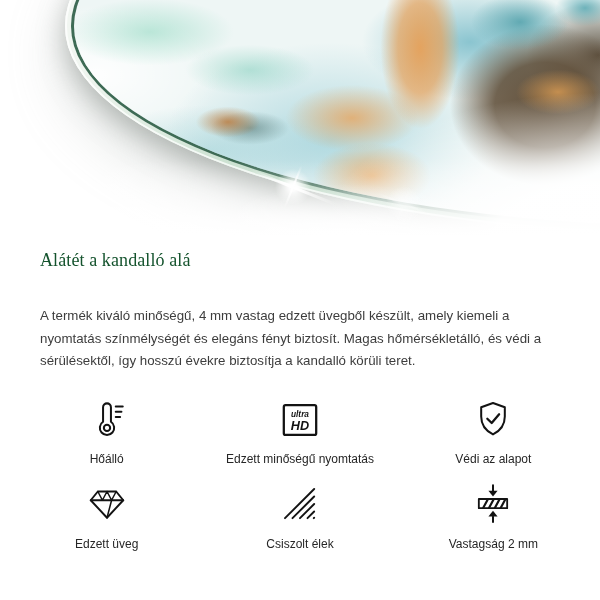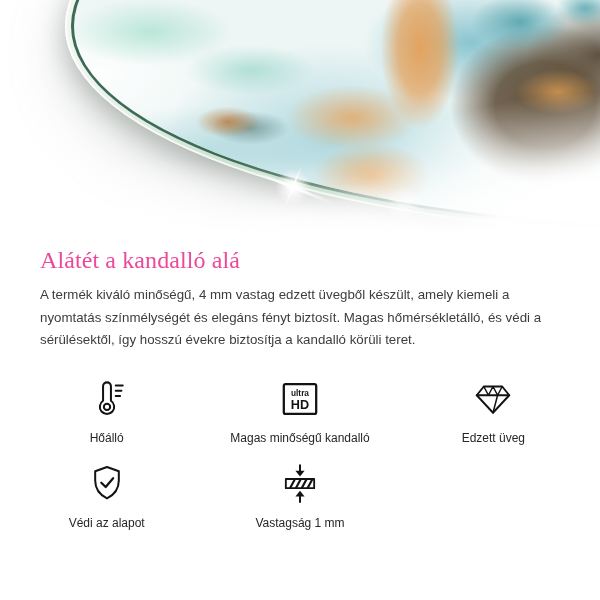--- a/index.html
+++ b/index.html
@@ -47,27 +47,27 @@
     background:linear-gradient(90deg, rgba(255,255,255,0), #fff 44% 56%, rgba(255,255,255,0));}
   .sparkle::before{width:92px;height:2.5px;transform:translate(-50%,-50%) rotate(22deg);}
   .sparkle::after{width:46px;height:2px;transform:translate(-50%,-50%) rotate(112deg);}
   .sparkle.small{left:372px;top:172px;width:64px;height:64px;opacity:.55;}
   .sparkle.small::before{width:56px;height:2px;}
   .sparkle.small::after{width:28px;height:1.5px;}
 
   
   .content{padding:0 40px;}
   h1{margin:8px 0 0;font-family:"Liberation Serif","DejaVu Serif",serif;font-weight:400;
-     font-size:24px;line-height:32px;color:#ec4899;letter-spacing:.1px;}
-  .content p{margin:8px 0 0;max-width:524px;font-size:13.3px;line-height:22.5px;color:#3d3d3d;}
+     font-size:18px;line-height:32px;color:#14532d;letter-spacing:.1px;}
+  .content p{margin:29px 0 0;max-width:524px;font-size:13.3px;line-height:22.5px;color:#3d3d3d;}
 
   
   .features{margin-top:26px;padding:0 10px;display:grid;grid-template-columns:repeat(3,1fr);row-gap:17px;}
   .cell{display:flex;flex-direction:column;align-items:center;text-align:center;}
-  .icon-box{height:42px;display:flex;align-items:center;justify-content:center;}
+  .icon-box{height:42px;display:flex;align-items:flex-start;justify-content:center;font-style:italic;}
   .cell .label{margin-top:11px;font-size:12px;line-height:15px;color:#262626;}
   .ic{stroke:#131313;fill:none;stroke-width:2.3;stroke-linecap:round;stroke-linejoin:round;}
   .ic .fill{fill:#131313;stroke:none;}
   .ic text{fill:#131313;font-family:"Liberation Sans",sans-serif;stroke:none;}
 </style>
 </head>
 <body>
 
 <div class="hero">
   <div class="disc-edge"></div>
@@ -99,53 +99,65 @@
   </div>
 
   <div class="cell">
     <div class="icon-box">
       <svg class="ic" width="42" height="42" viewBox="0 0 48 48" aria-hidden="true">
         <rect x="5.5" y="7" width="37" height="34" rx="2" stroke-width="2.6"></rect>
         <text x="24" y="20" text-anchor="middle" font-size="9.5" font-weight="700">ultra</text>
         <text x="24" y="35" text-anchor="middle" font-size="14.5" font-weight="700">HD</text>
       </svg>
     </div>
-    <div class="label">Magas minőségű kandalló</div>
+    <div class="label">Edzett minőségű nyomtatás</div>
+  </div>
+
+  <div class="cell">
+    <div class="icon-box">
+      <svg class="ic" width="42" height="42" viewBox="0 0 48 48" aria-hidden="true">
+        <path d="M24 4.5 L37.5 9.5 V20 C37.5 29.5 32 36.5 24 40.5 C16 36.5 10.5 29.5 10.5 20 V9.5 Z"></path>
+        <path d="M17.5 22.5 L22.5 27.5 L31 17.5" stroke-width="2.6"></path>
+      </svg>
+    </div>
+    <div class="label">Védi az alapot</div>
   </div>
 
   <div class="cell">
     <div class="icon-box">
       <svg class="ic" width="40" height="40" viewBox="0 0 48 48" aria-hidden="true" stroke-width="2.1">
         <path d="M13 9 H35 L43.5 19.5 L24 40.5 L4.5 19.5 Z"></path>
         <path d="M4.5 19.5 H43.5"></path>
         <path d="M13 9 L18.5 19.5 L24 9 L29.5 19.5 L35 9" stroke-width="1.8"></path>
         <path d="M29.5 19.5 L24 40.5" stroke-width="1.8"></path>
       </svg>
     </div>
     <div class="label">Edzett üveg</div>
   </div>
 
   <div class="cell">
     <div class="icon-box">
-      <svg class="ic" width="42" height="42" viewBox="0 0 48 48" aria-hidden="true">
-        <path d="M24 4.5 L37.5 9.5 V20 C37.5 29.5 32 36.5 24 40.5 C16 36.5 10.5 29.5 10.5 20 V9.5 Z"></path>
-        <path d="M17.5 22.5 L22.5 27.5 L31 17.5" stroke-width="2.6"></path>
+      <svg class="ic" width="40" height="40" viewBox="0 0 48 48" aria-hidden="true" stroke-width="4" stroke-linecap="butt">
+        <path d="M6 41 L41 6"></path>
+        <path d="M15 41 L41 15"></path>
+        <path d="M24 41 L41 24"></path>
+        <path d="M33 41 L41 33"></path>
+        <path d="M40.5 41 L41 40.5" stroke-linecap="round"></path>
       </svg>
     </div>
-    <div class="label">Védi az alapot</div>
+    <div class="label">Csiszolt élek</div>
   </div>
-
 
   <div class="cell">
     <div class="icon-box">
       <svg class="ic" width="40" height="40" viewBox="0 0 48 48" aria-hidden="true">
         <path d="M24 1.5 V8" stroke-width="2.4"></path>
         <path class="fill" d="M18.5 8 H29.5 L24 15 Z"></path>
         <rect x="7" y="18" width="34" height="11" stroke-width="2.2"></rect>
         <path d="M12 29 L18 18 M19 29 L25 18 M26 29 L32 18 M33 29 L39 18" stroke-width="2.6" stroke-linecap="butt"></path>
         <path class="fill" d="M18.5 39 H29.5 L24 32 Z"></path>
         <path d="M24 39 V45.5" stroke-width="2.4"></path>
       </svg>
     </div>
-    <div class="label">Vastagság 1 mm</div>
+    <div class="label">Vastagság 2 mm</div>
   </div>
 
 </div>
 
 </body></html>

